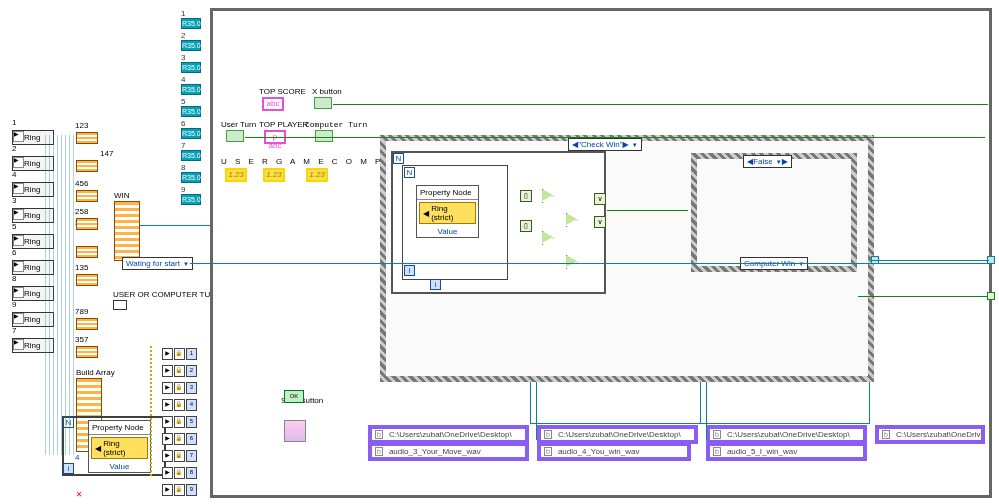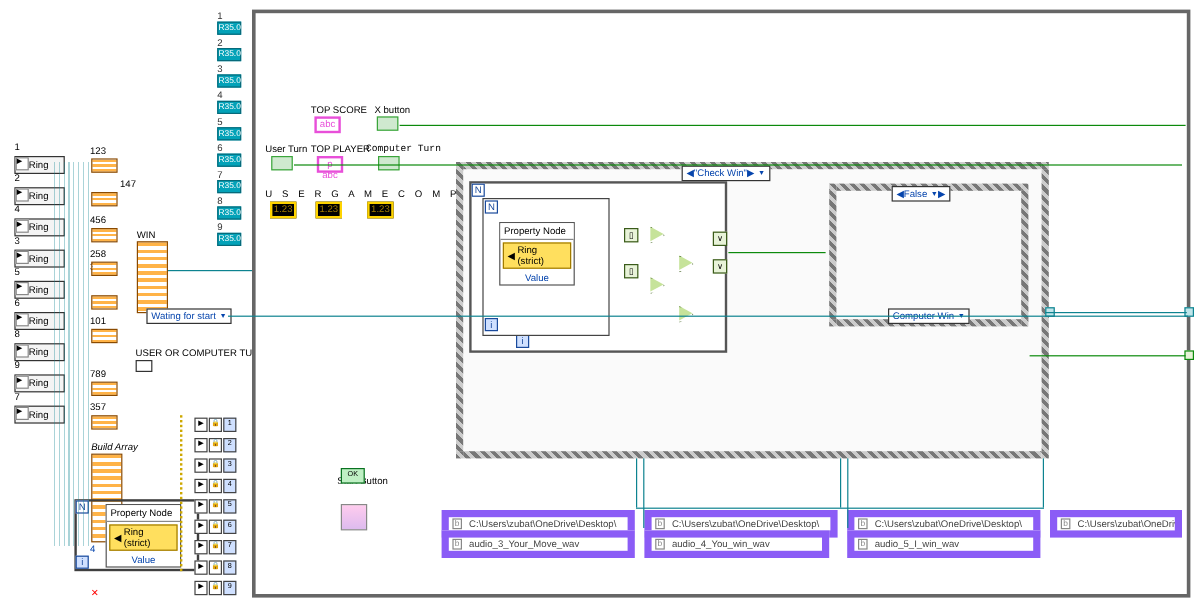--- a/index.html
+++ b/index.html
@@ -12,25 +12,25 @@
   .num-ind{width:20px;height:11px;border:1px solid #076a7a;background:#03a2b8;color:#fff;text-align:center;line-height:10px;font-size:7px;}
   .num-label{position:absolute;top:-10px;left:0;color:#333;}
   .label{white-space:nowrap;}
   .big-frame{border:3px solid #333;border-style:double dashed;background:#fff;}
   .thick-hatch{border:6px solid #7a7a7a;background:#fafafa;
     border-image:repeating-linear-gradient(45deg,#777,#777 3px,#ccc 3px,#ccc 6px) 6;}
   .thin-case{border:2px solid #3f3f3f;}
   .sub-box{border:1px solid #444;background:#fff;}
   .enum-box{border:1px solid #333;background:#fff;padding:1px 3px;color:#0645ad;display:flex;align-items:center;}
   .enum-box .tri{margin-left:3px;font-size:6px;}
-  .path-box{border:6px solid #8b5cf6;background:#fff;padding:1px 3px;color:#444;display:flex;align-items:center;gap:3px;white-space:nowrap;}
+  .path-box{border:4px solid #8b5cf6;background:#fff;padding:1px 3px;color:#444;display:flex;align-items:center;gap:3px;white-space:nowrap;}
   .path-box::before{content:"b";font-size:7px;color:#888;border:1px solid #888;padding:0 1px;margin-right:3px;}
   .small-letters{letter-spacing:3px;font-size:8px;}
   .hl-mag{border:2px solid #e84fd9;background:#fff;}
-  .hl-yellow{border:2px solid #ffd400;background:#000000;}
+  .hl-yellow{border:2px solid #ffd400;background:#fde047;font-style:italic;}
   .hl-green{border:1px solid #3aa53a;background:#cfe9cf;}
   .prop-node{border:1px solid #555;background:#fff;}
   .prop-head{background:#fff;border-bottom:1px solid #888;padding:2px 3px;}
   .prop-ring{background:#ffdf5e;border:1px solid #a07a00;padding:1px 3px;margin:2px;display:flex;align-items:center;gap:2px;}
   .prop-val{color:#0645ad;text-align:center;padding:1px;}
   .wire-h{height:1px;background:#0d8390;}
   .wire-v{width:1px;background:#0d8390;}
   .wire-grn-h{height:1px;background:#0c8a0c;}
   .wire-yel-v{width:2px;border-left:2px dotted #cda800;}
   .wire-brk{width:14px;text-align:center;color:#ff0000;font-size:8px;}
@@ -113,40 +113,40 @@
         <span>Ring</span>
       </div>
       <span class="ring-label">7</span>
     </div>
 
   <div class="abs label" style="left:75px;top:121px;">123</div>
   <div class="abs label" style="left:75px;top:149px;padding-left:25px;">147</div>
   <div class="abs label" style="left:75px;top:179px;">456</div>
   <div class="abs label" style="left:75px;top:207px;">258</div>
   <div class="abs label" style="left:75px;top:218px;">369</div>
-  <div class="abs label" style="left:75px;top:263px;">101</div>
+  <div class="abs label" style="left:75px;top:263px;">135</div>
   <div class="abs label" style="left:75px;top:307px;">789</div>
   <div class="abs label" style="left:75px;top:335px;">357</div>
 
   <div class="abs" style="left:76px;top:132px;width:22px;height:12px;background:repeating-linear-gradient(#ffb347,#ffb347 2px,#fff 2px,#fff 4px);border:1px solid #8a4a00;"></div>
   <div class="abs" style="left:76px;top:160px;width:22px;height:12px;background:repeating-linear-gradient(#ffb347,#ffb347 2px,#fff 2px,#fff 4px);border:1px solid #8a4a00;"></div>
   <div class="abs" style="left:76px;top:190px;width:22px;height:12px;background:repeating-linear-gradient(#ffb347,#ffb347 2px,#fff 2px,#fff 4px);border:1px solid #8a4a00;"></div>
   <div class="abs" style="left:76px;top:218px;width:22px;height:12px;background:repeating-linear-gradient(#ffb347,#ffb347 2px,#fff 2px,#fff 4px);border:1px solid #8a4a00;"></div>
   <div class="abs" style="left:76px;top:246px;width:22px;height:12px;background:repeating-linear-gradient(#ffb347,#ffb347 2px,#fff 2px,#fff 4px);border:1px solid #8a4a00;"></div>
   <div class="abs" style="left:76px;top:274px;width:22px;height:12px;background:repeating-linear-gradient(#ffb347,#ffb347 2px,#fff 2px,#fff 4px);border:1px solid #8a4a00;"></div>
   <div class="abs" style="left:76px;top:318px;width:22px;height:12px;background:repeating-linear-gradient(#ffb347,#ffb347 2px,#fff 2px,#fff 4px);border:1px solid #8a4a00;"></div>
   <div class="abs" style="left:76px;top:346px;width:22px;height:12px;background:repeating-linear-gradient(#ffb347,#ffb347 2px,#fff 2px,#fff 4px);border:1px solid #8a4a00;"></div>
 
   <div class="abs label" style="left:114px;top:191px;">WIN</div>
   <div class="abs" style="left:114px;top:201px;width:26px;height:60px;background:repeating-linear-gradient(#ffb347,#ffb347 3px,#fff 3px,#fff 6px);border:1px solid #8a4a00;"></div>
 
   <div class="abs label" style="left:113px;top:290px;">USER OR COMPUTER TURN</div>
   <div class="abs" style="left:113px;top:300px;width:14px;height:10px;border:1px solid #333;background:#fff;"></div>
 
-  <div class="abs label" style="left:76px;top:368px;font-style:italic;">Build Array</div>
+  <div class="abs label" style="left:76px;top:368px;">Build Array</div>
   <div class="abs" style="left:76px;top:378px;width:26px;height:74px;background:repeating-linear-gradient(#ffb347,#ffb347 3px,#fff 3px,#fff 6px);border:1px solid #8a4a00;"></div>
 
   <div class="abs thin-case" style="left:62px;top:416px;width:104px;height:60px;"></div>
   <div class="abs n-box" style="left:63px;top:417px;">N</div>
   <div class="abs prop-node" style="left:88px;top:420px;width:63px;">
     <div class="prop-head">Property Node</div>
     <div class="prop-ring">
         <span>◀</span>
         <span>Ring (strict)</span>
       </div>

